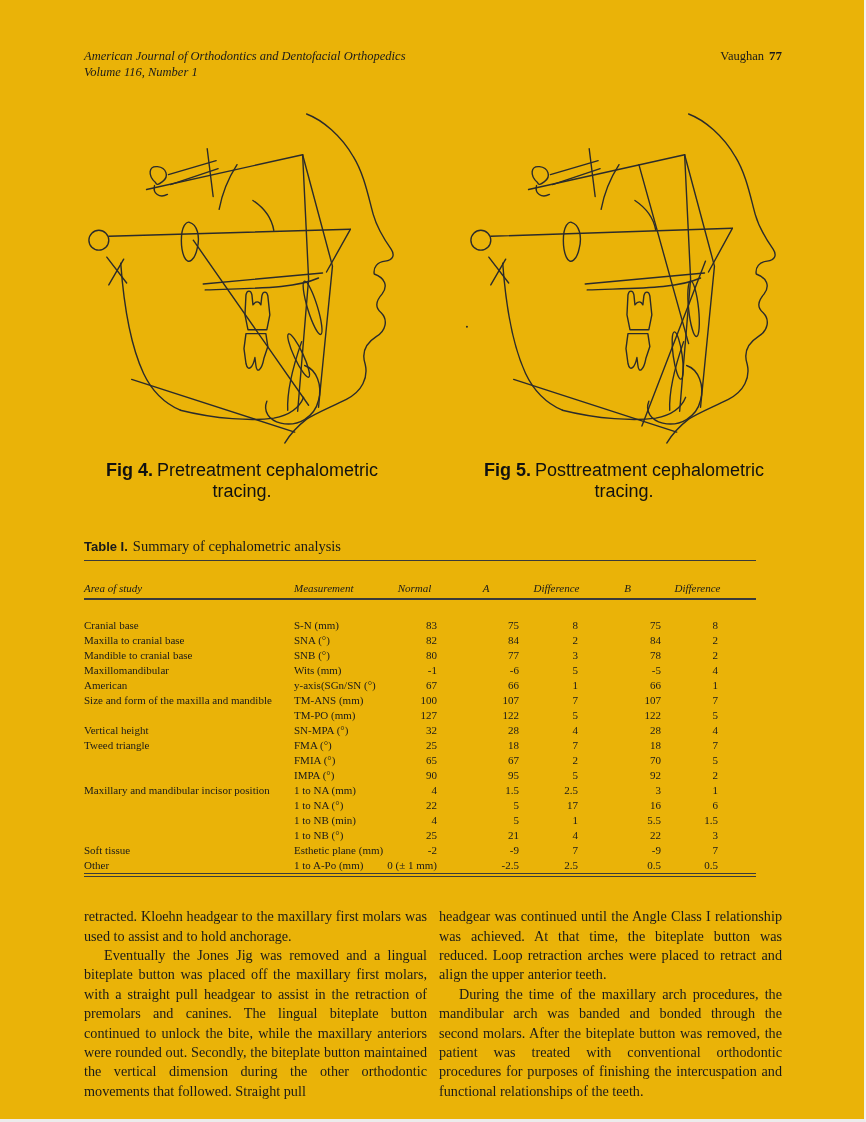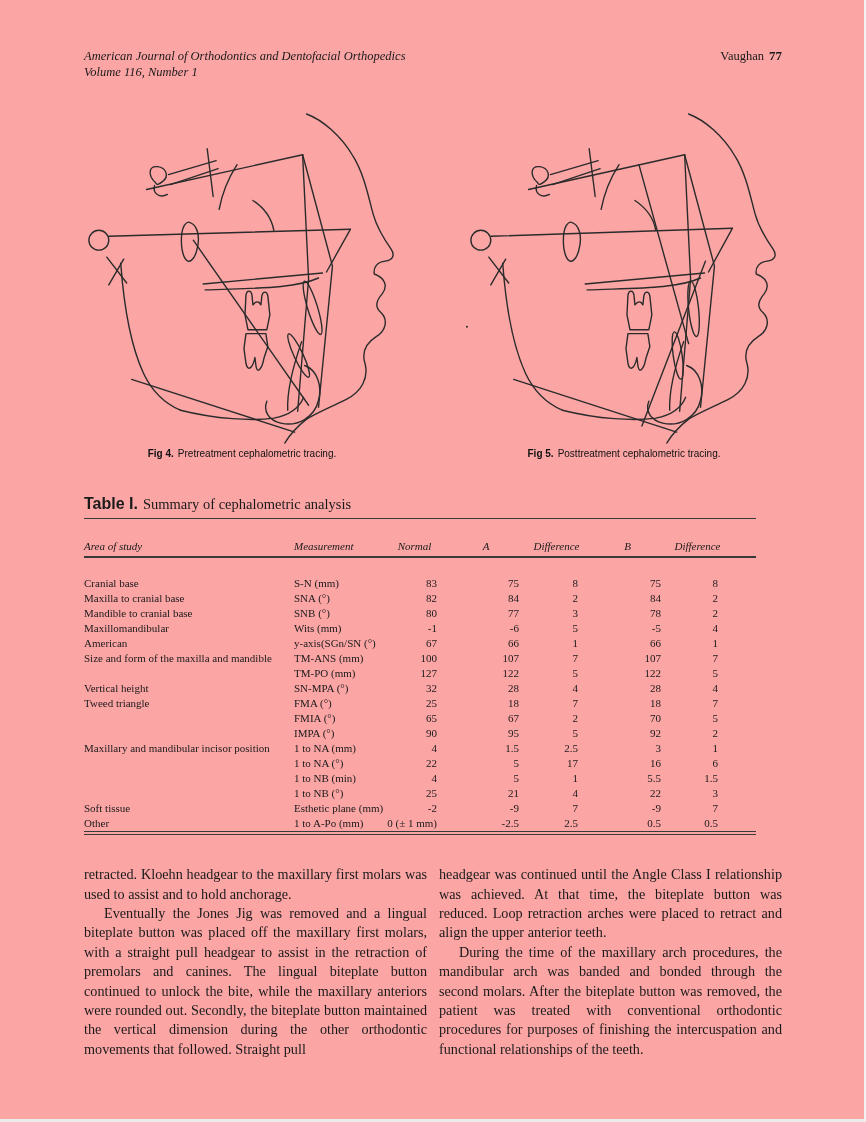--- a/index.html
+++ b/index.html
@@ -1,39 +1,39 @@
 <!DOCTYPE html>
 <html><head>
 <meta charset="utf-8">
 <style>
   html,body { margin:0; padding:0; background:#ffffff; }
   .page {
-    position:relative; width:866px; height:1122px; background:#fca5a5;
+    position:relative; width:866px; height:1122px; background:#eab308;
     font-family:"Liberation Serif", serif; color:#1a1a1a; overflow:hidden;
     border-right:2px solid #f2f2f2; border-bottom:3px solid #ececec; box-sizing:border-box;
   }
   
   .runhead { display:flex; justify-content:space-between; margin:48px 82px 0 84px; }
   .runhead .left div { font-style:italic; font-size:12.5px; line-height:16px; }
   .runhead .right { font-size:12.5px; white-space:nowrap; }
   .runhead .right .auth { }
   .runhead .right .pg { font-weight:bold; font-size:13px; margin-left:5px; }
 
   
   .figures { display:flex; justify-content:space-between; margin:30px 74px 0 76px; }
   .figures figure { margin:0; width:332px; }
   .figures svg { display:block; width:330px; height:336px; }
-  figcaption { margin-top:2px; text-align:center; font-family:"Liberation Sans", sans-serif; font-size:10px; color:#111; }
+  figcaption { margin-top:14px; text-align:center; font-family:"Liberation Sans", sans-serif; font-size:18px; color:#111; }
   figcaption .cap-label { font-weight:bold; margin-right:4px; }
   .tr-line { stroke:#2b2b2b; stroke-width:1.4; fill:none; stroke-linecap:round; stroke-linejoin:round; }
 
   
   .table-block { margin:36px 82px 0 84px; }
   .table-title { font-size:14.5px; margin-bottom:5px; }
-  .table-title .tbl-label { font-family:"Liberation Sans", sans-serif; font-weight:bold; font-size:16px; margin-right:5px;margin-top:40px; }
+  .table-title .tbl-label { font-family:"Liberation Sans", sans-serif; font-weight:bold; font-size:13px; margin-right:5px;margin-top:40px; }
   table.ceph { border-collapse:collapse; table-layout:fixed; width:672px;
     border-top:1.5px solid #3a3a3a; border-bottom:4px double #3a3a3a; }
   table.ceph thead th {
     font-style:italic; font-weight:normal; font-size:11px; text-align:center;
     padding:21px 0 4px 0; border-bottom:2.5px solid #3a3a3a; white-space:nowrap; overflow:visible;
   }
   table.ceph thead th.l { text-align:left; }
   table.ceph td {
     font-size:11px; line-height:13.4px; padding:0.8px 0; white-space:nowrap; overflow:visible;
   }

